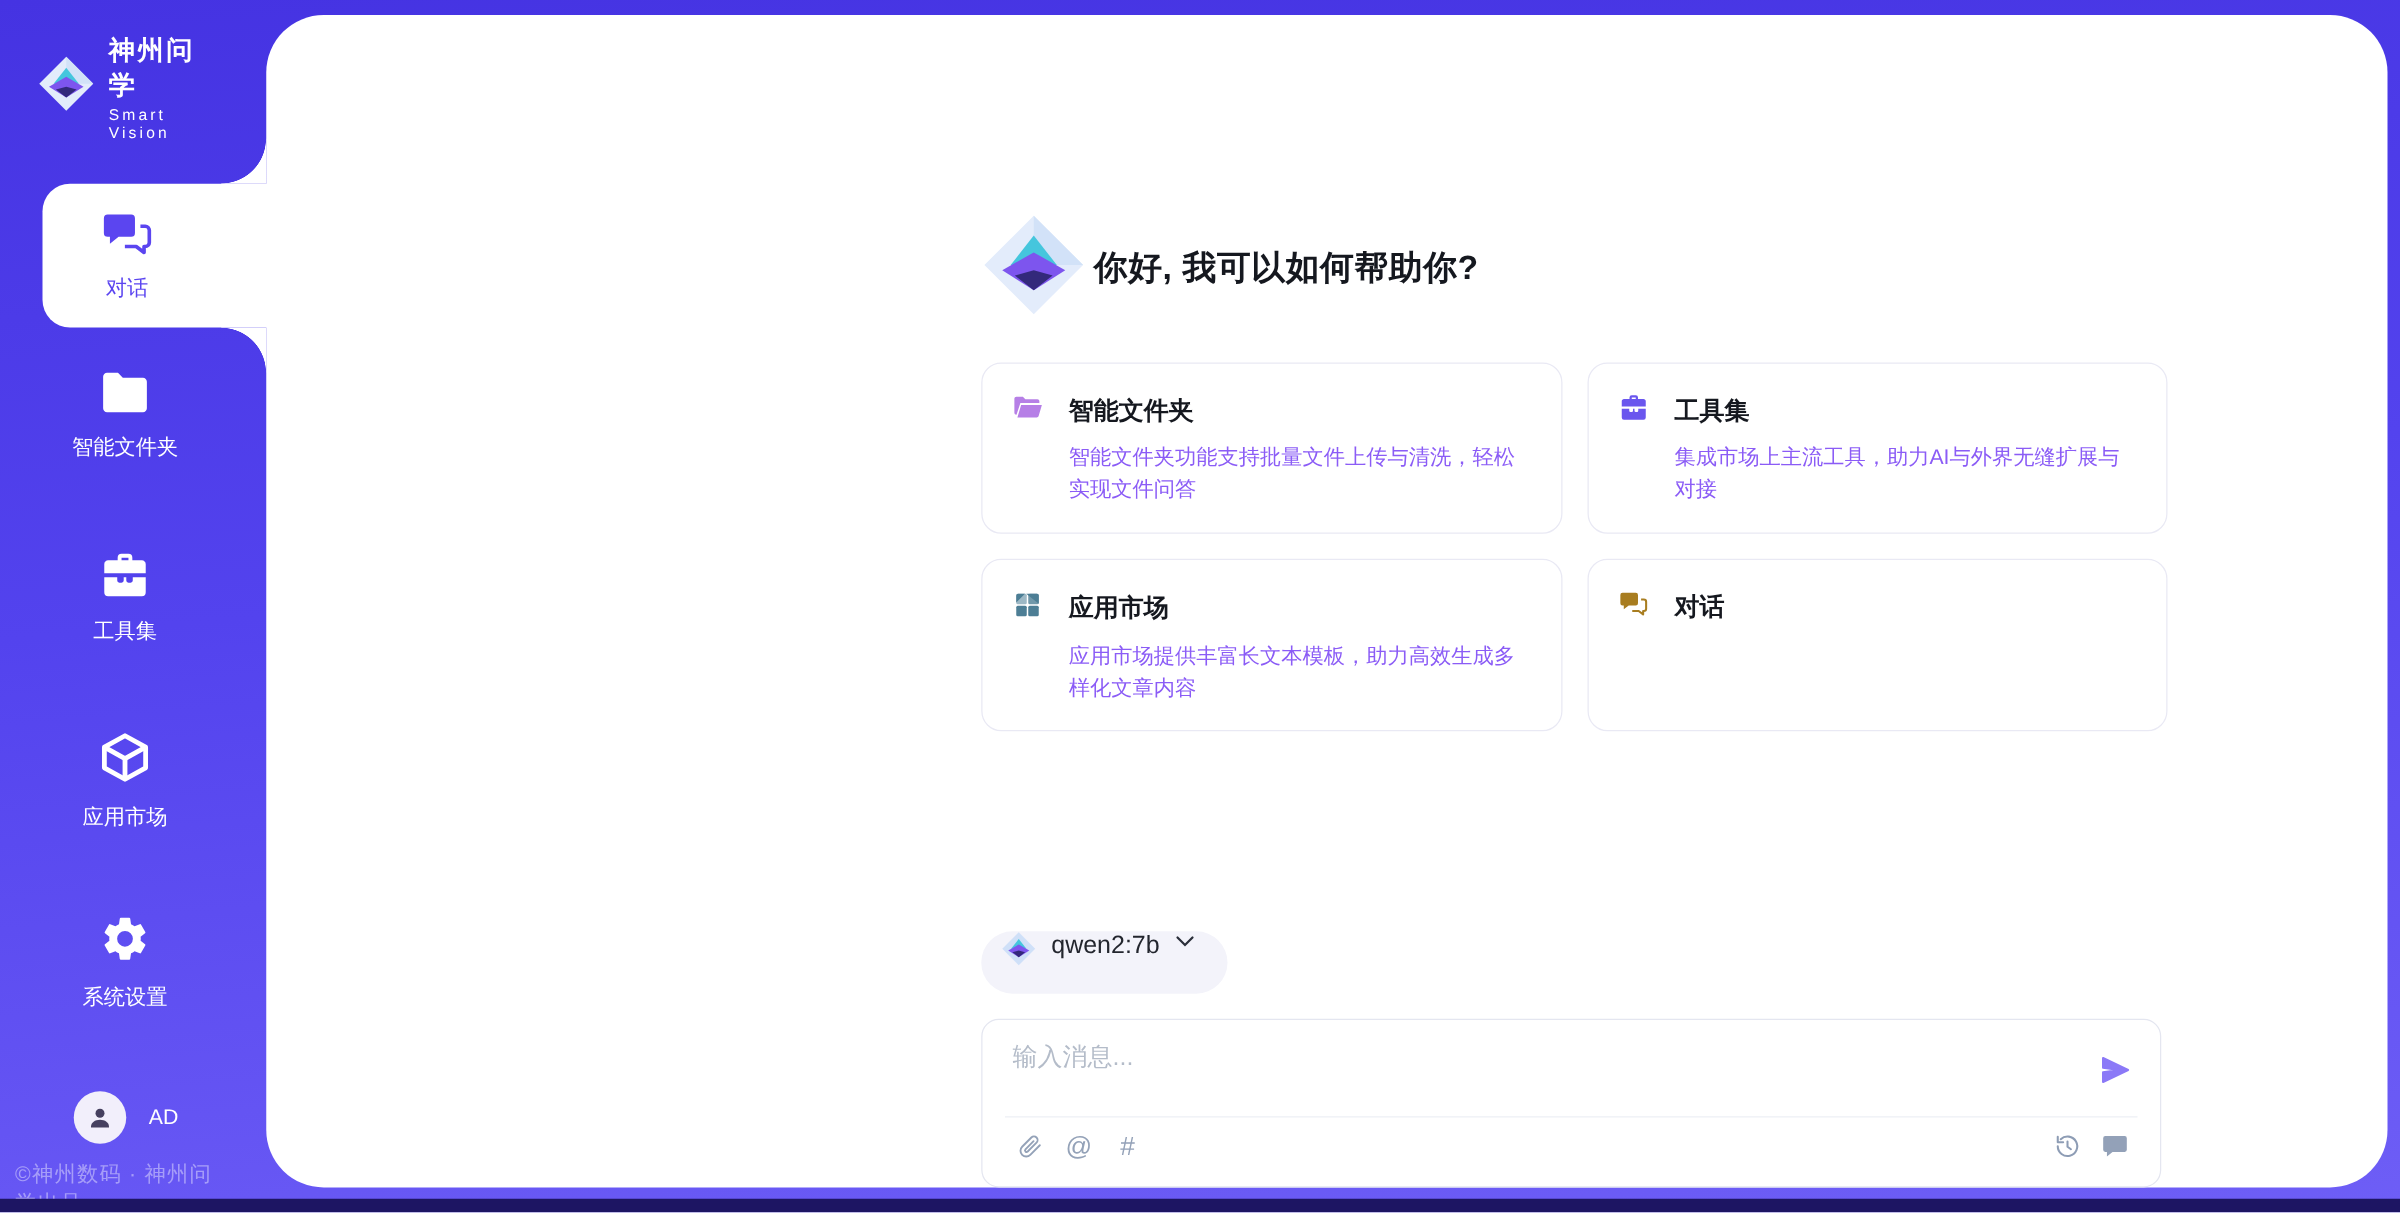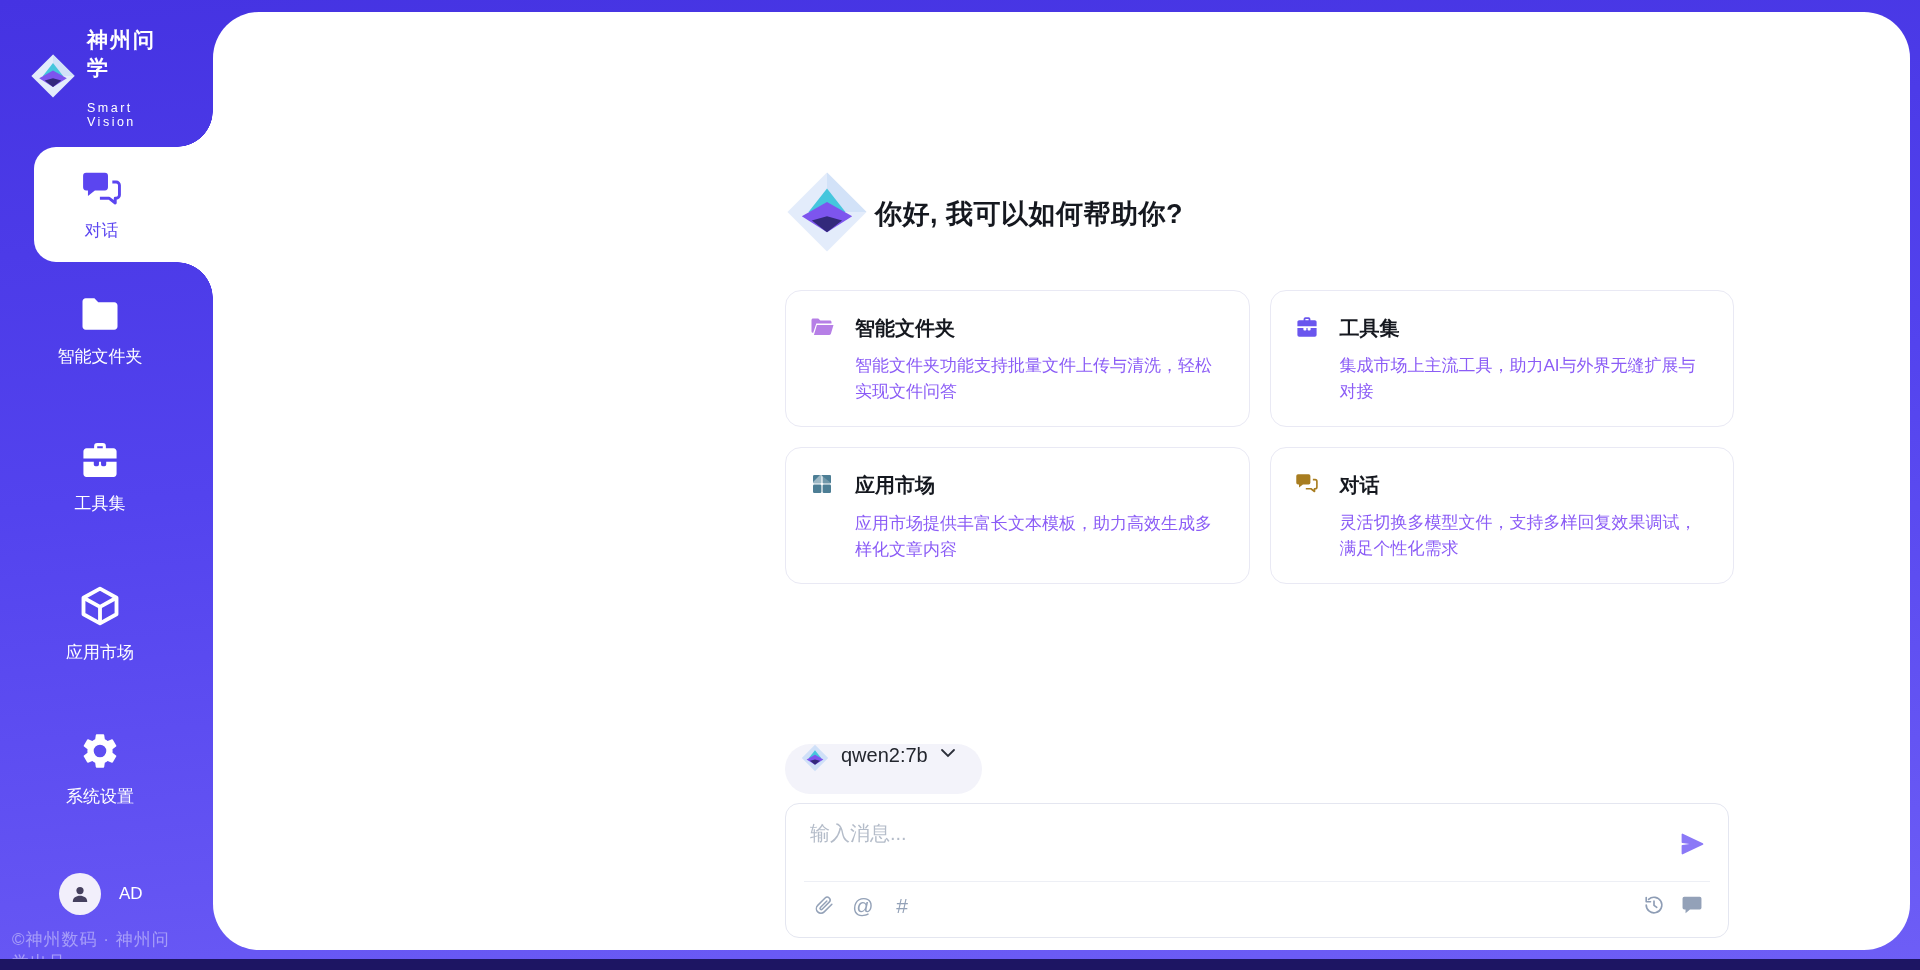--- a/index.html
+++ b/index.html
@@ -9,21 +9,21 @@
   .bottom-strip { position:absolute; left:0; bottom:0; width:100%; height:11px; background:#1d1563; z-index:5; }
 
   
   .panel { position:absolute; left:213px; top:12px; width:1697px; height:938px;
            background:#ffffff; border-radius:46px; z-index:1; }
 
   
   .sidebar { position:absolute; left:0; top:0; width:176px; height:970px; z-index:2; }
   .brand { position:absolute; left:30px; top:26px; display:flex; align-items:center; gap:11px; }
   .brand-text .cn { color:#fff; font-size:21px; font-weight:bold; letter-spacing:2px; }
-  .brand-text .en { color:#fff; font-size:12.5px; letter-spacing:2.5px; margin-top:19px; }
+  .brand-text .en { color:#fff; font-size:12.5px; letter-spacing:2.5px; margin-top:3px; }
 
   .nav-item { position:absolute; left:0; width:200px; display:flex; flex-direction:column;
               align-items:center; gap:9px; cursor:pointer; }
   .nav-item .label { color:#ffffff; font-size:17px; }
 
   .nav-tab { position:absolute; left:34px; top:147px; width:181px; height:115px;
              background:#ffffff; border-radius:22px 0 0 22px; z-index:3;
              display:flex; flex-direction:column; align-items:center; justify-content:center;
              gap:7px; padding-right:46px; cursor:pointer; }
   .nav-tab::before { content:''; position:absolute; right:2px; top:-36px; width:36px; height:36px;
@@ -47,21 +47,21 @@
   .card { background:#fff; border:1px solid #e9e9f4; border-radius:16px; min-height:126px;
           padding:24px 28px 20px 24px; cursor:pointer; }
   .card-head { display:flex; align-items:center; gap:21px; }
   .card-title { font-size:20px; font-weight:bold; color:#15181f; }
   .card-desc { margin-top:11px; margin-left:45px; font-size:17px; line-height:1.55; color:#8b5cf6; }
 
   .model-pill { margin-top:160px; display:inline-flex; align-items:flex-start; gap:12px;
                 height:50px; padding:0 26px 0 16px; background:#f3f3fa; border-radius:25px; cursor:pointer; }
   .model-name { font-size:20px; color:#23262e; }
 
-  .composer { position:relative; margin-top:9px; width:944px; height:135px;
+  .composer { position:relative; margin-top:20px; width:944px; height:135px;
               background:#fff; border:1.5px solid #e4e6f0; border-radius:14px; }
   .composer textarea { position:absolute; left:24px; top:16px; width:820px; height:58px;
               border:none; outline:none; resize:none; font-family:inherit;
               font-size:20px; color:#333a46; background:transparent; }
   .composer textarea::placeholder { color:#b4bcc9; }
   .send-btn { position:absolute; right:22px; top:26px; width:28px; height:28px; cursor:pointer; }
   .composer-divider { position:absolute; left:18px; right:18px; top:77px; height:1px; background:#edeff5; }
   .composer-tools-left { position:absolute; left:26px; top:89px; display:flex; align-items:center; gap:15px; }
   .composer-tools-right { position:absolute; right:24px; top:89px; display:flex; align-items:center; gap:14px; }
   .tool-icon { width:24px; height:24px; display:flex; align-items:center; justify-content:center;
@@ -215,21 +215,20 @@
         <div class="card">
           <div class="card-head">
             <span>
               <svg width="24" height="22" viewBox="0 0 26 24" fill="none">
                 <path d="M3.2 2.5h11.6a1.9 1.9 0 0 1 1.9 1.9v7.2a1.9 1.9 0 0 1-1.9 1.9H8.6l-4.3 3.4v-3.4H3.2a1.9 1.9 0 0 1-1.9-1.9V4.4a1.9 1.9 0 0 1 1.9-1.9z" fill="#a87d20"></path>
                 <path d="M19.4 8.3h2.4a2 2 0 0 1 2 2v6a2 2 0 0 1-2 2h-.6v3l-3.9-3h-5.6" stroke="#a87d20" stroke-width="1.8" fill="none" stroke-linejoin="round"></path>
               </svg>
             </span>
             <span class="card-title">对话</span>
           </div>
-          <div class="card-desc">灵活切换多模型文件，支持多样回复效果调试，满足个性化需求</div>
         </div>
 
       </div>
 
       <div class="model-pill">
         <span>
           <svg width="28" height="28" viewBox="0 0 100 100">
             <polygon points="50,3 97,50 50,97 3,50" fill="#cfe0f8"></polygon>
             <polygon points="50,22 72,50 28,50" fill="#45c6dd"></polygon>
             <polygon points="50,38 80,55 50,74 20,55" fill="#7d55ee"></polygon>

